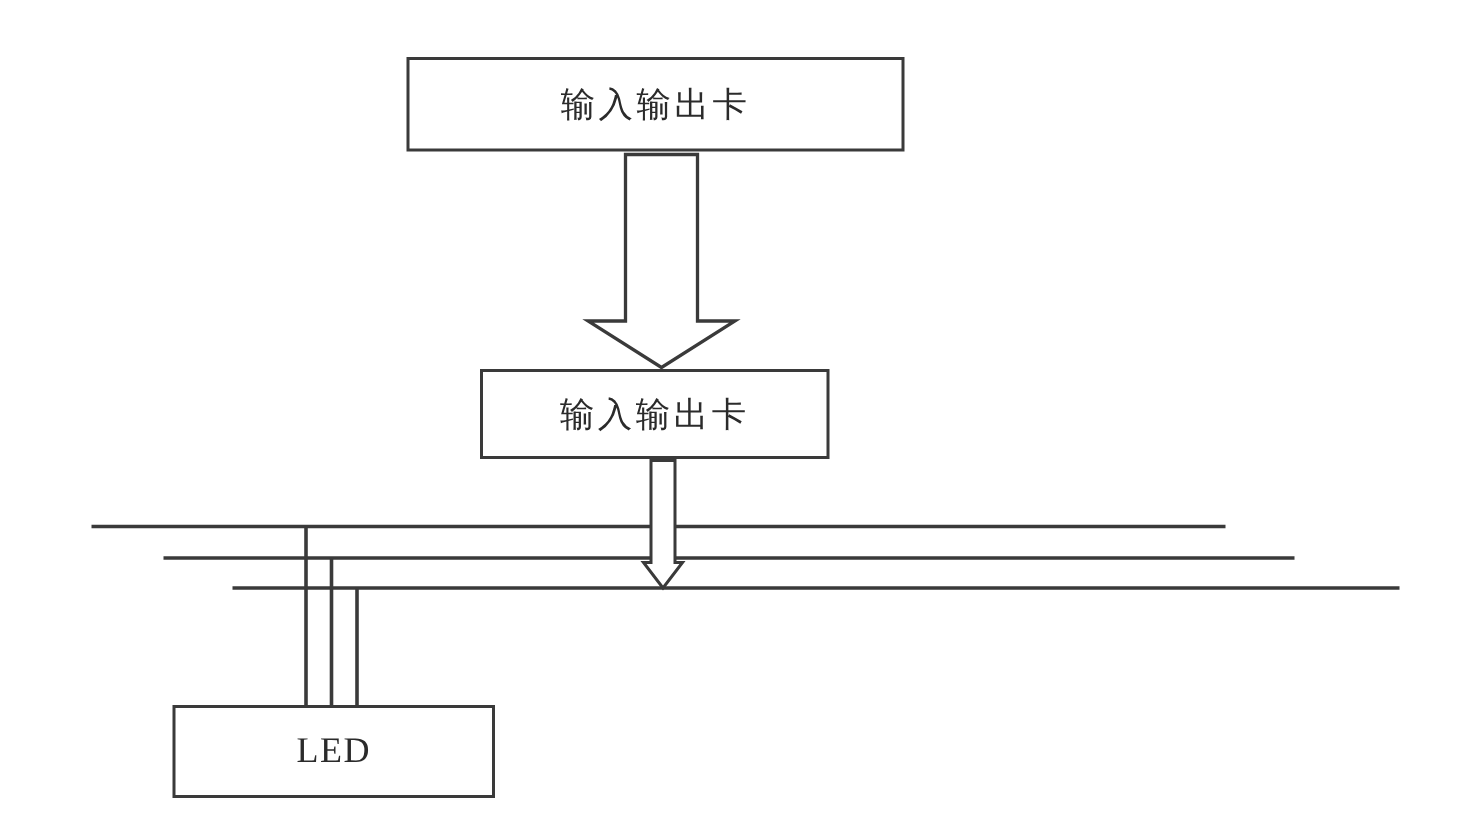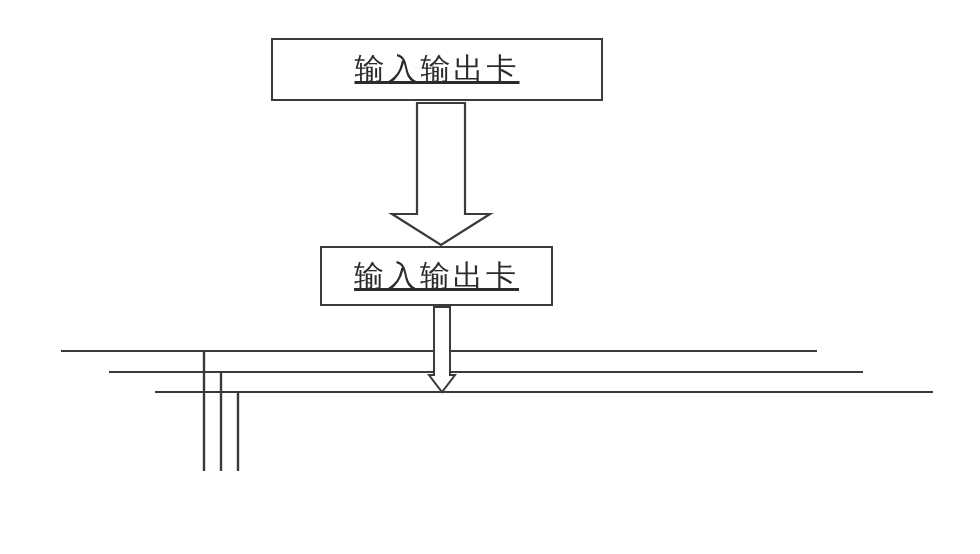--- a/index.html
+++ b/index.html
@@ -33,23 +33,22 @@
     align-items: center;
     justify-content: center;
     color: #2b2b2b;
   }
   .node-label {
     white-space: nowrap;
     letter-spacing: 0.06em;
   }
   .cjk-label {
     font-family: "DejaVu Sans", sans-serif;
-    font-size: 30px;
+    font-size: 23px;
     letter-spacing: 0.10em;
-    text-decoration: underline;
   }
   .latin-label {
     font-family: "Liberation Serif", serif;
     font-size: 24px;
     letter-spacing: 0.04em;
   }
   #box-io-card   { left: 271px; top: 38px;  width: 332px; height: 63px; }
   #box-relay     { left: 320px; top: 246px; width: 233px; height: 60px; }
   #box-led       { left: 115px; top: 470px; width: 215px; height: 62px; }
 </style>
@@ -74,14 +73,17 @@
   </svg>
 
   <div class="node-box" id="box-io-card">
     <span class="node-label cjk-label">输入输出卡</span>
   </div>
 
   <div class="node-box" id="box-relay">
     <span class="node-label cjk-label">输入输出卡</span>
   </div>
 
+  <div class="node-box" id="box-led">
+    <span class="node-label latin-label">LED</span>
+  </div>
 
 </div>
 
 </body></html>

